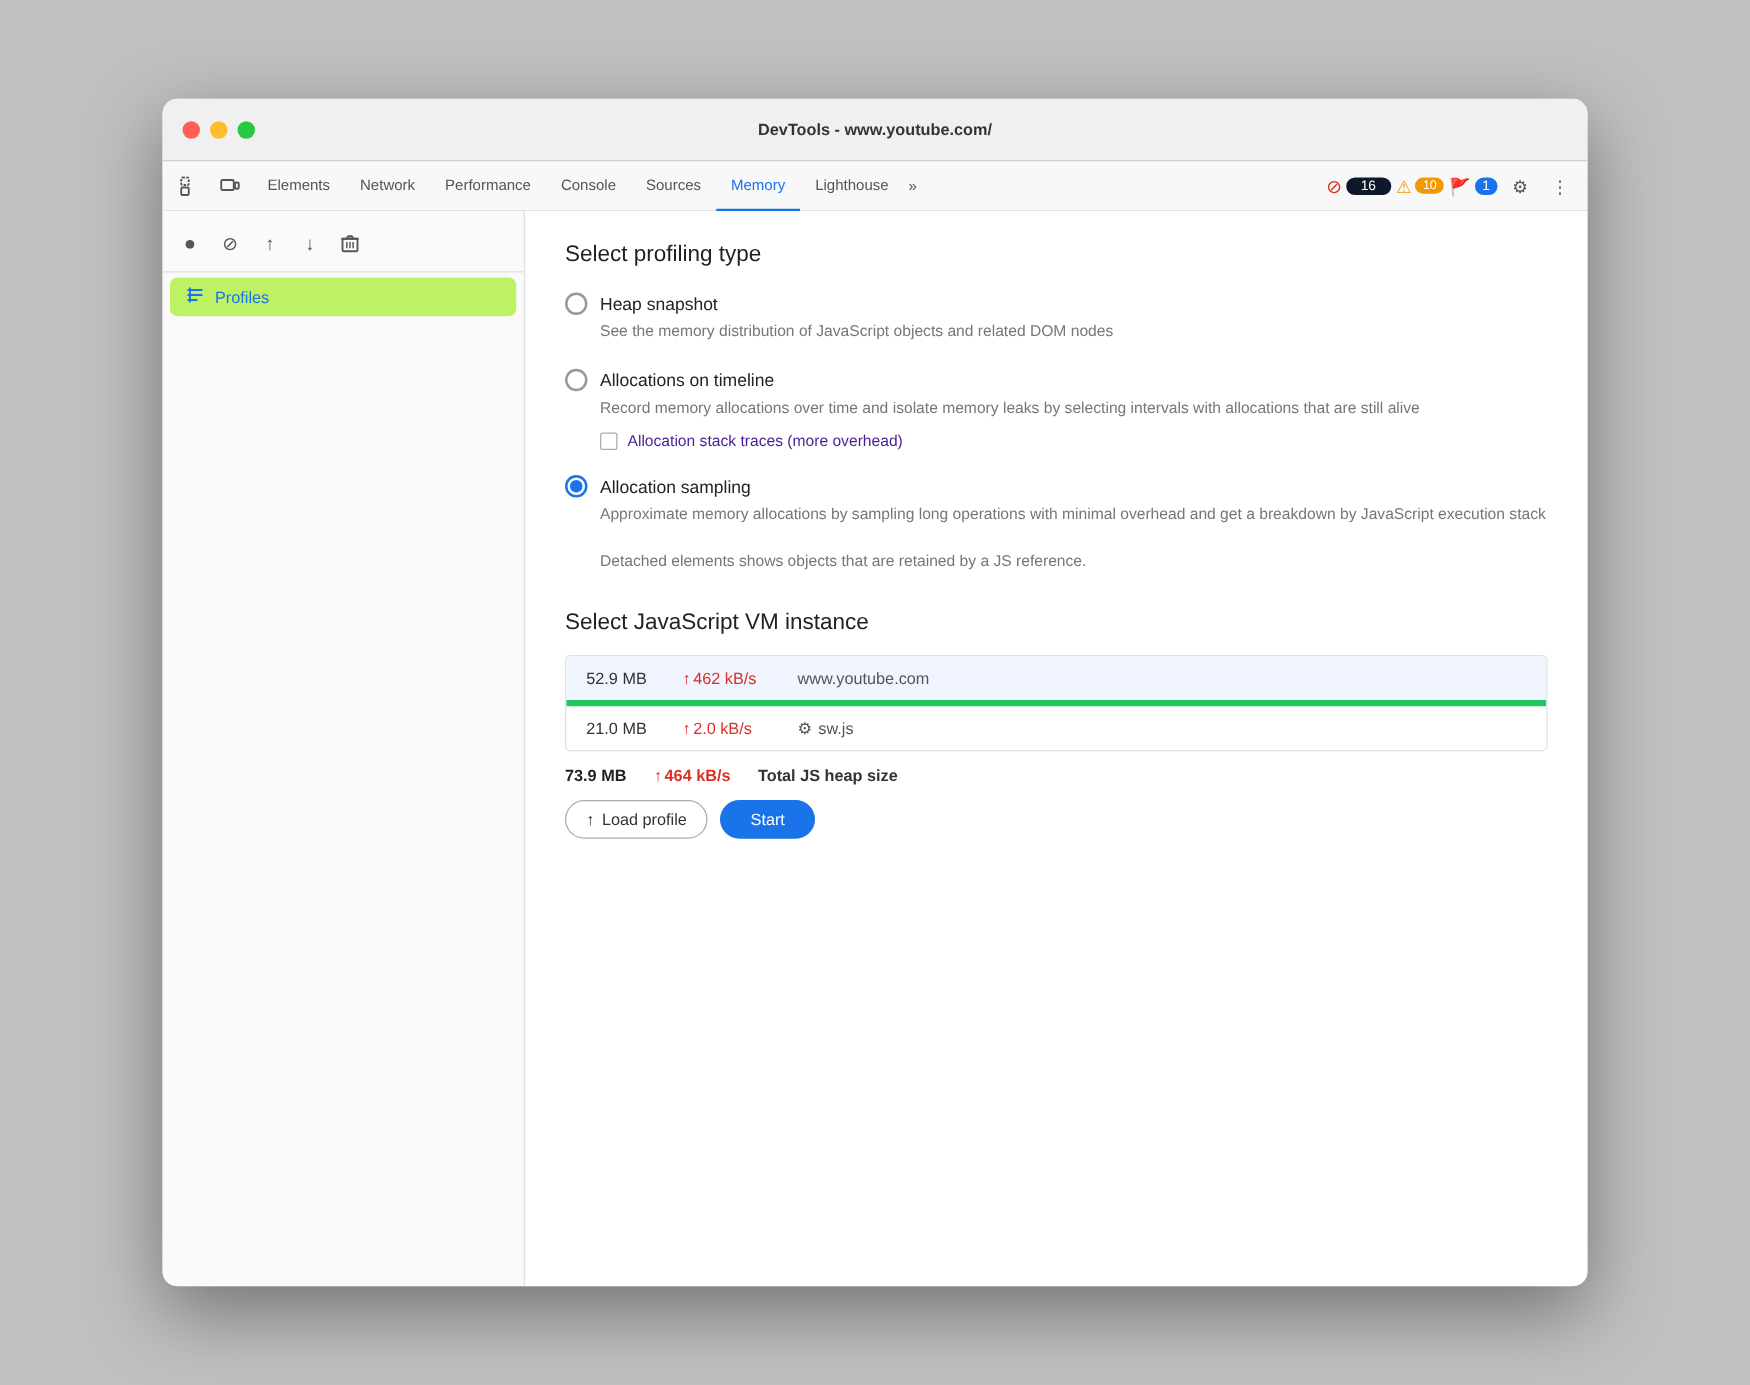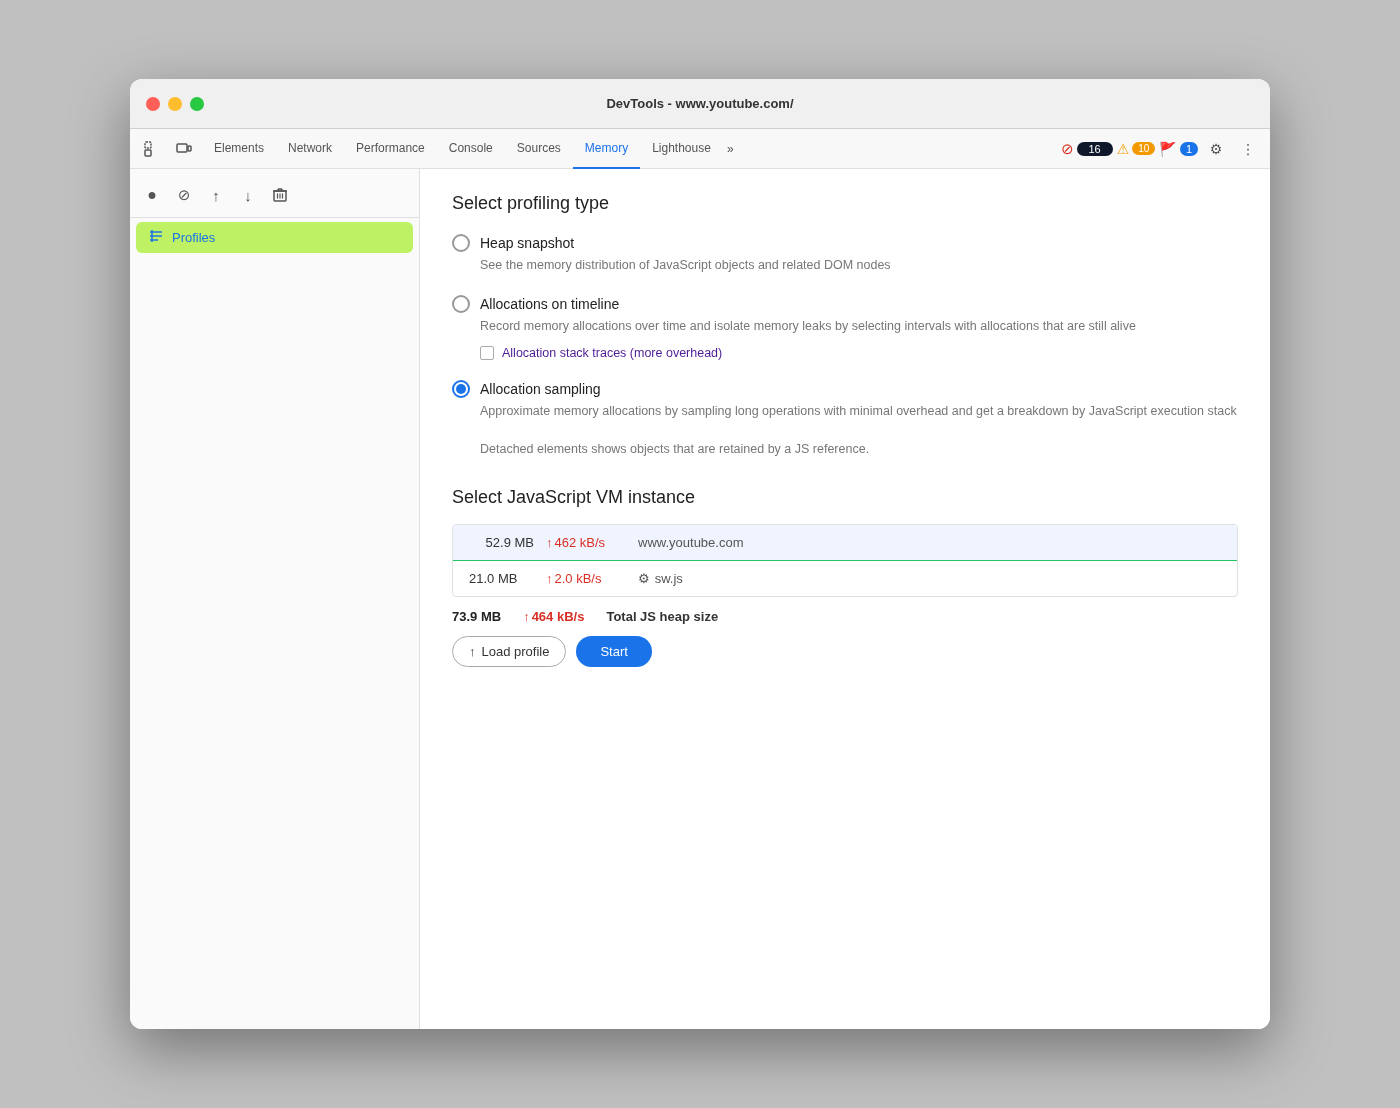--- a/index.html
+++ b/index.html
@@ -256,24 +256,23 @@
     .vm-row {
       display: flex;
       align-items: center;
       padding: 10px 16px;
       font-size: 13px;
       gap: 12px;
       cursor: pointer;
     }
     .vm-row.selected {
       background: #f0f4ff;
-      text-align: right;
     }
     .vm-row + .vm-row {
-      border-top: 1px solid #22c55e;
+      border-top: 5px solid #22c55e;
     }
     .vm-size {
       color: #333;
       font-weight: 500;
       min-width: 65px;
     }
     .vm-rate {
       color: #d93025;
       font-weight: 500;
       display: flex;

